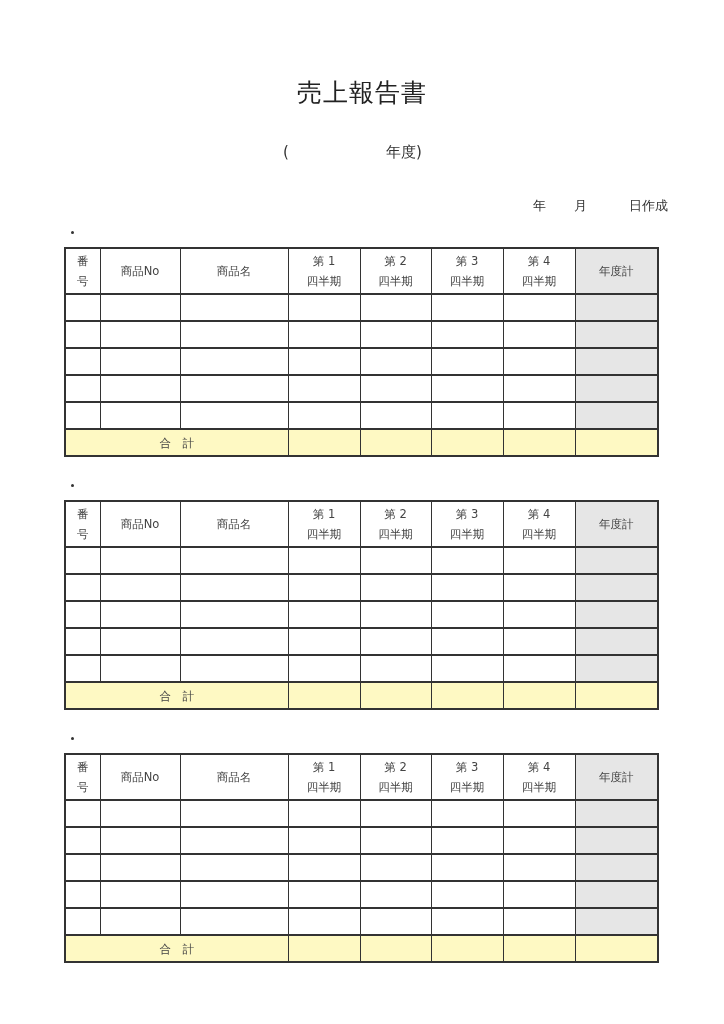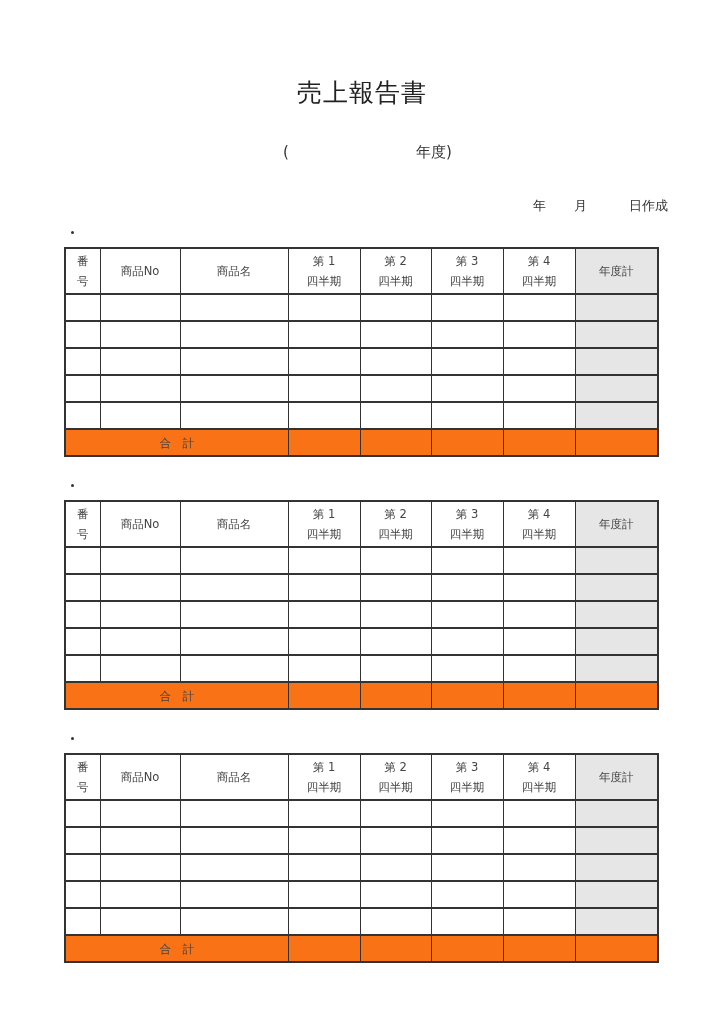--- a/index.html
+++ b/index.html
@@ -9,33 +9,33 @@
            font-size:25px; letter-spacing:1px; color:#222; }
   .fy { position:absolute; top:143px; font-size:15px; color:#333; }
   .date { position:absolute; top:197px; font-size:13px; color:#333; }
   .bullet { position:absolute; left:71px; width:3px; height:3px; background:#333; border-radius:50%; }
   table.sales { position:absolute; left:64px; width:593px; border-collapse:collapse;
                 table-layout:fixed; border:2px solid #333; }
   table.sales td, table.sales th { border:1px solid #333; padding:0; font-weight:normal;
                 font-size:11.5px; color:#444; text-align:center; line-height:20px; }
   table.sales tr.head th { height:44px; }
   table.sales tr.body td { height:25px; }
-  table.sales tr.total td { height:25px; background:#f97316; }
+  table.sales tr.total td { height:25px; background:#fef9c3; }
   table.sales tr.head { border-bottom:2px solid #333; }
   table.sales tr.body { border-bottom:2px solid #333; }
   .gray { background:#e6e6e6; }
   .qline { display:block; line-height:20px; }
 </style>
 </head>
 <body>
 
 <div class="title">売上報告書</div>
 
 <div class="fy" style="left:283px;">(</div>
-<div class="fy" style="left:416px;">年度)</div>
+<div class="fy" style="left:386px;">年度)</div>
 
 <div class="date" style="left:533px;">年</div>
 <div class="date" style="left:574px;">月</div>
 <div class="date" style="left:613px;margin-left:16px;">日作成</div>
 
 <div id="tables-root">
     <div class="bullet" style="top: 231px;"></div>
     <table class="sales" style="top: 247px;">
       <colgroup>
         <col style="width:35px">

